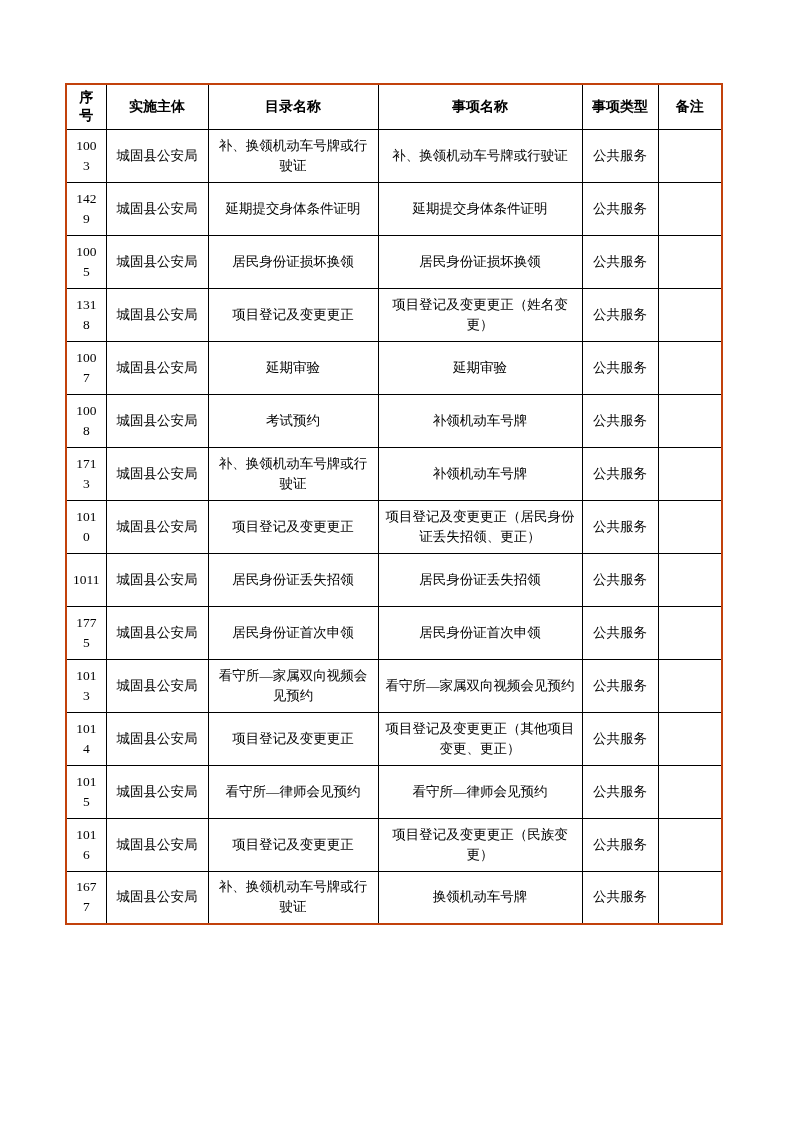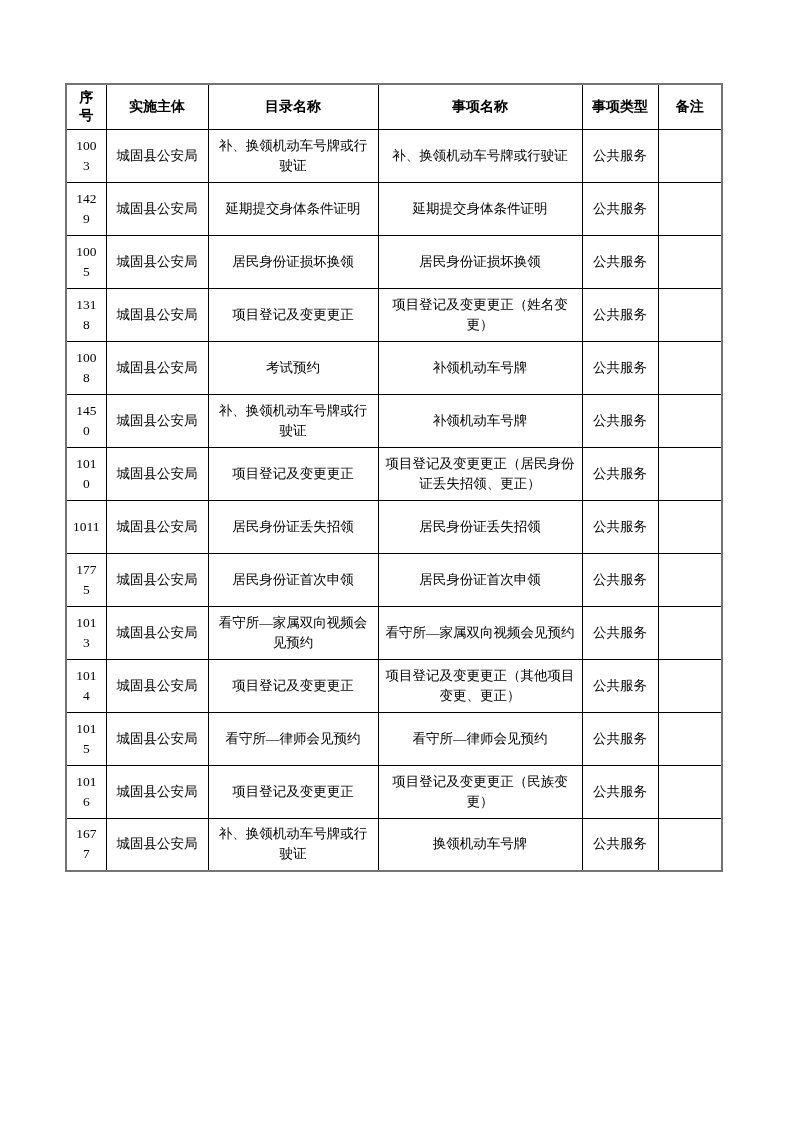--- a/index.html
+++ b/index.html
@@ -14,21 +14,21 @@
     background: #ffffff;
     overflow: hidden;
   }
   table.doc-table {
     position: absolute;
     left: 65px;
     top: 83px;
     width: 656px;
     border-collapse: collapse;
     table-layout: fixed;
-    border: 2px solid #737373;
+    border: 2px solid #c2410c;
   }
   .doc-table th, .doc-table td {
     border: 1.5px solid #000000;
     text-align: center;
     vertical-align: middle;
     padding: 2px 6px;
     box-sizing: border-box;
     color: #000000;
     overflow: hidden;
     word-break: break-all;
@@ -101,29 +101,37 @@
         </tr>
         <tr>
           <td class="col-serial">1318</td>
           <td class="col-implementer">城固县公安局</td>
           <td class="col-catalog">项目登记及变更更正</td>
           <td class="col-item">项目登记及变更更正（姓名变更）</td>
           <td class="col-type">公共服务</td>
           <td class="col-remark"></td>
         </tr>
         <tr>
+          <td class="col-serial">1007</td>
+          <td class="col-implementer">城固县公安局</td>
+          <td class="col-catalog">延期审验</td>
+          <td class="col-item">延期审验</td>
+          <td class="col-type">公共服务</td>
+          <td class="col-remark"></td>
+        </tr>
+        <tr>
           <td class="col-serial">1008</td>
           <td class="col-implementer">城固县公安局</td>
           <td class="col-catalog">考试预约</td>
           <td class="col-item">补领机动车号牌</td>
           <td class="col-type">公共服务</td>
           <td class="col-remark"></td>
         </tr>
         <tr>
-          <td class="col-serial">1450</td>
+          <td class="col-serial">1713</td>
           <td class="col-implementer">城固县公安局</td>
           <td class="col-catalog">补、换领机动车号牌或行驶证</td>
           <td class="col-item">补领机动车号牌</td>
           <td class="col-type">公共服务</td>
           <td class="col-remark"></td>
         </tr>
         <tr>
           <td class="col-serial">1010</td>
           <td class="col-implementer">城固县公安局</td>
           <td class="col-catalog">项目登记及变更更正</td>

